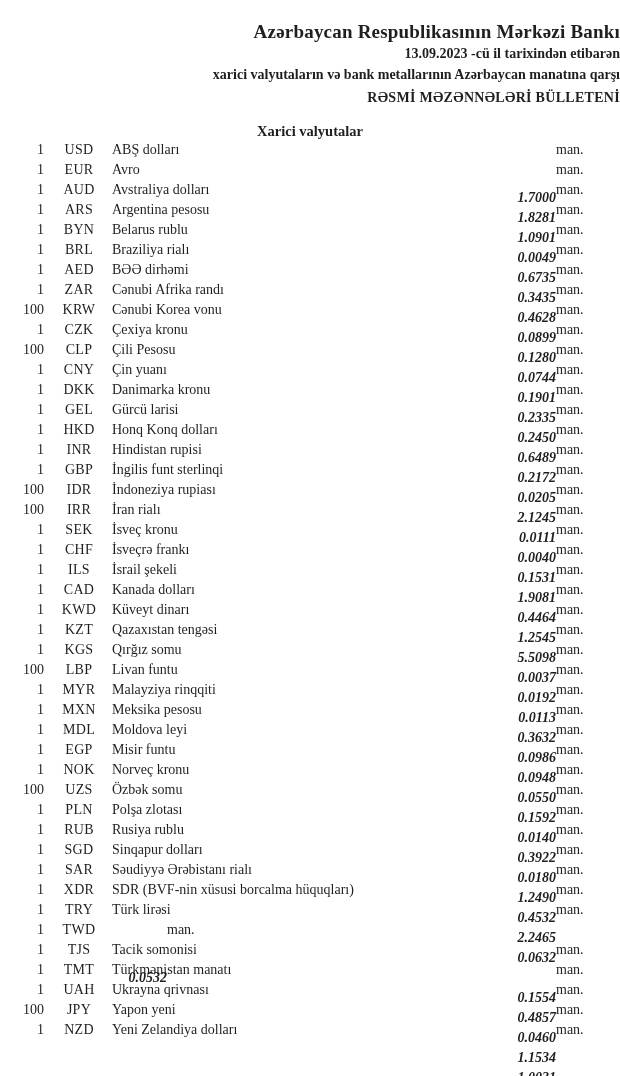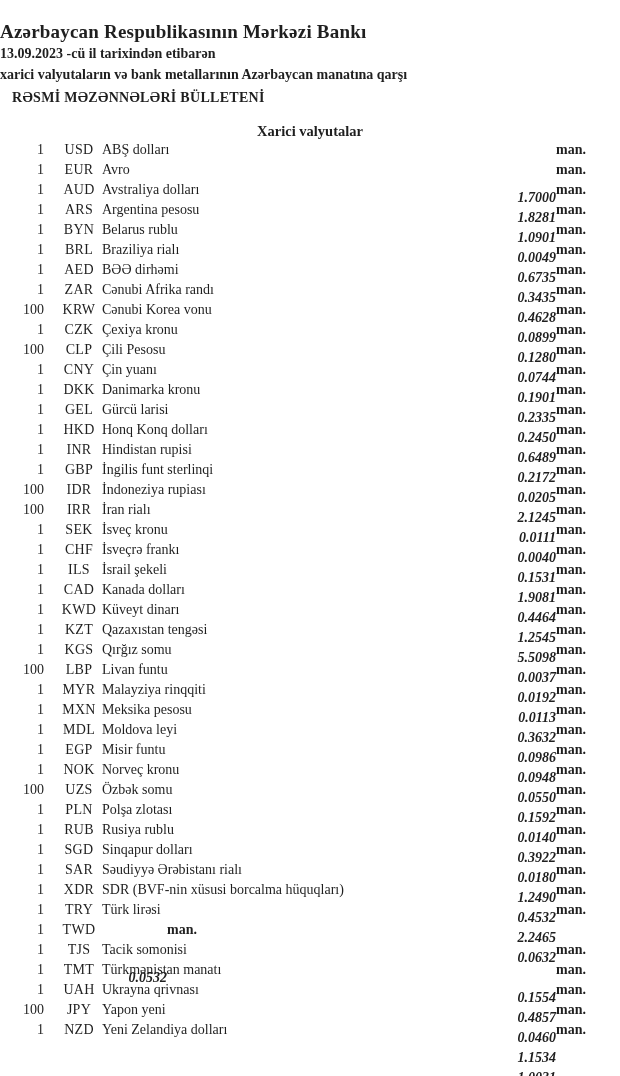--- a/index.html
+++ b/index.html
@@ -9,21 +9,21 @@
   }
   .page {
     position: relative;
     width: 620px;
     height: 1076px;
     background: #ffffff;
     font-family: "Liberation Serif", "DejaVu Serif", serif;
     color: #1f1f1f;
     overflow: hidden;
   }
-  .header { text-align: left; }
+  .header { text-align: right; padding-left: 8px; }
   .bank-title {
     padding-top: 20px;
     font-size: 19px;
     line-height: 24px;
     font-weight: bold;
     letter-spacing: 0.2px;
   }
   .sub-line {
     font-weight: bold;
     font-size: 14px;
@@ -59,37 +59,36 @@
   }
   .code {
     width: 44px;
     flex: 0 0 44px;
     margin-left: 13px;
     text-align: center;
     letter-spacing: 0.3px;
   }
   .name {
     flex: 1 1 auto;
-    margin-left: 1px;
+    margin-left: 11px;
     white-space: nowrap;
     overflow: hidden;
   }
   .rate {
     width: 66px;
     flex: 0 0 66px;
     text-align: right;
     font-weight: bold;
     font-style: italic;
     margin-top: 48px;
   }
   .unit {
     width: 46px;
     flex: 0 0 46px;
     box-sizing: border-box;
-    font-weight: bold;
   }
 </style>
 </head>
 <body>
 
 <div class="page">
   <div class="header">
     <div class="bank-title">Azərbaycan Respublikasının Mərkəzi Bankı</div>
     <div class="sub-line date-line">13.09.2023 -cü il tarixindən etibarən</div>
     <div class="sub-line scope-line">xarici valyutaların və bank metallarının Azərbaycan manatına qarşı</div>

